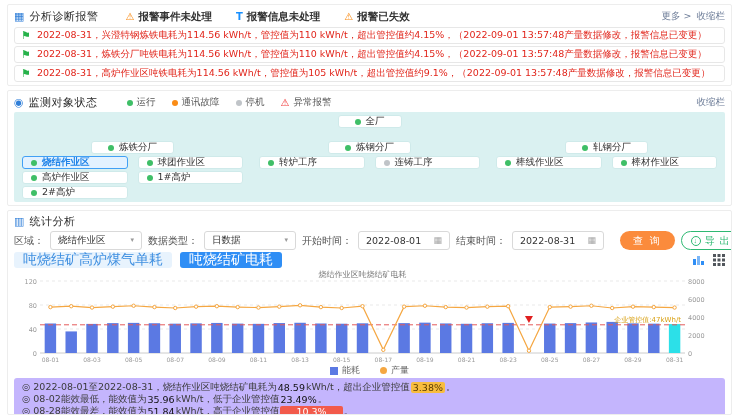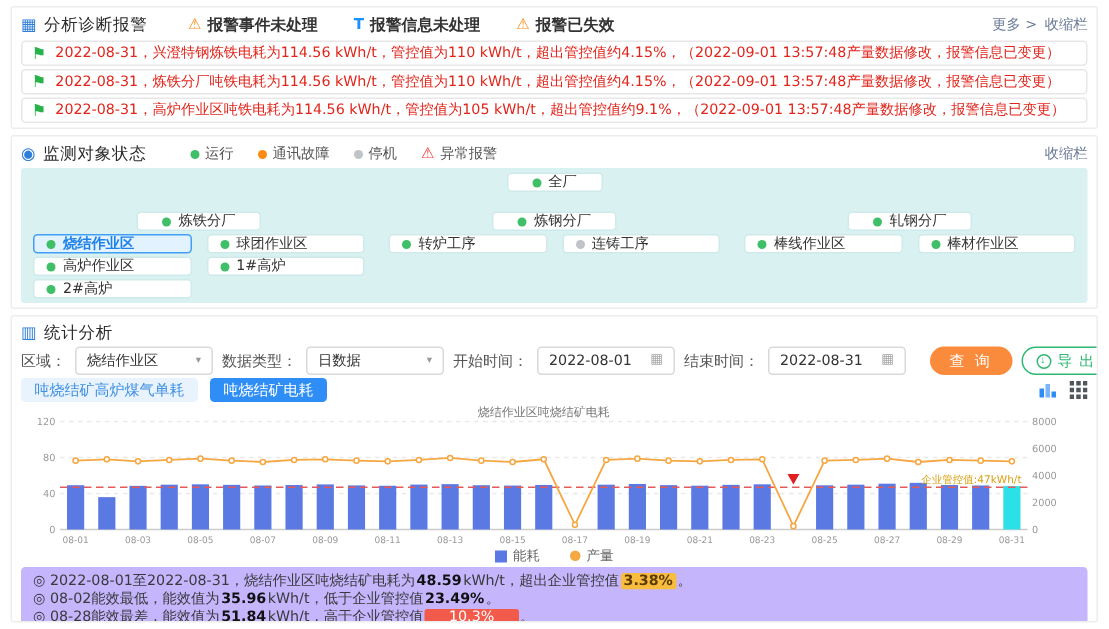--- a/index.html
+++ b/index.html
@@ -35,31 +35,31 @@
 .filters{display:flex;align-items:center;gap:6px;height:22px;margin-top:2px;font-size:10px;color:#444;white-space:nowrap}
 .flabel{color:#555}
 .fld{display:flex;align-items:center;gap:6px;border:1px solid #d9d9d9;border-radius:3px;height:19px;padding:0 7px;background:#fff;min-width:92px;justify-content:space-between;font-size:9.5px;color:#333;cursor:pointer}
 .caret{color:#999;font-size:7px;line-height:1}
 .cal{color:#a8a8a8;font-size:9px;line-height:1}
 .btn-query{background:#fb8b3c;border:none;color:#fff;border-radius:10px;height:19px;padding:0 13px;font-size:10px;margin-left:10px;cursor:pointer;letter-spacing:2px}
 .btn-export{background:#fff;border:1px solid #2eb872;color:#2eb872;border-radius:10px;height:19px;padding:0 9px;font-size:10px;display:flex;align-items:center;gap:4px;cursor:pointer;letter-spacing:1px}
 .dl{border:1px solid currentColor;border-radius:50%;width:10px;height:10px;font-size:7px;display:flex;align-items:center;justify-content:center;line-height:1}
 .pillrow{display:flex;align-items:center;gap:8px;height:19px;margin-top:2px}
 #metric-tabs{display:flex;gap:8px}
-.pill{background:#e8f3fd;color:#3f8fe0;border-radius:3px;height:16px;display:flex;align-items:center;padding:0 9px;font-size:10px;cursor:pointer;white-space:nowrap}
+.pill{background:#e8f3fd;color:#3f8fe0;border-radius:3px;height:16px;display:flex;align-items:center;padding:0 9px;font-size:14px;cursor:pointer;white-space:nowrap}
 .pill.active{background:#2f8ef5;color:#fff}
 .viewicon{cursor:pointer;display:flex;align-items:center}
 #chart{margin-top:1px;line-height:0}
 .clegend{display:flex;justify-content:center;gap:20px;font-size:9px;color:#666;height:11px;align-items:center}
 .lgsq{width:8px;height:8px;display:inline-block}
 .lgdot{width:7px;height:7px;border-radius:50%;display:inline-block}
 .summary{background:#c4b5fd;border-radius:3px;margin-top:2px;padding:3px 8px;font-size:9.5px;color:#3a3a3a}
 .sline{height:12px;display:flex;align-items:center;white-space:nowrap;overflow:hidden}
-.strong{font-weight:bold;color:#111;margin:0 1px}
-.hl-yellow{background:#f8bd3e;color:#5c3c00;font-weight:bold;padding:0 2px;border-radius:2px;margin:0 1px}
+.strong{font-weight:normal;color:#111;margin:0 1px}
+.hl-yellow{background:#f8bd3e;color:#5c3c00;font-weight:normal;padding:0 2px;border-radius:2px;margin:0 1px}
 .hl-red{background:#f25a4b;color:#fff;font-weight:normal;padding:0 16px;border-radius:2px;margin:0 1px}
 </style>
 </head>
 <body>
 
 <div class="page">
 
   <section class="panel">
     <div class="phead">
       <span class="picon">▦</span>

